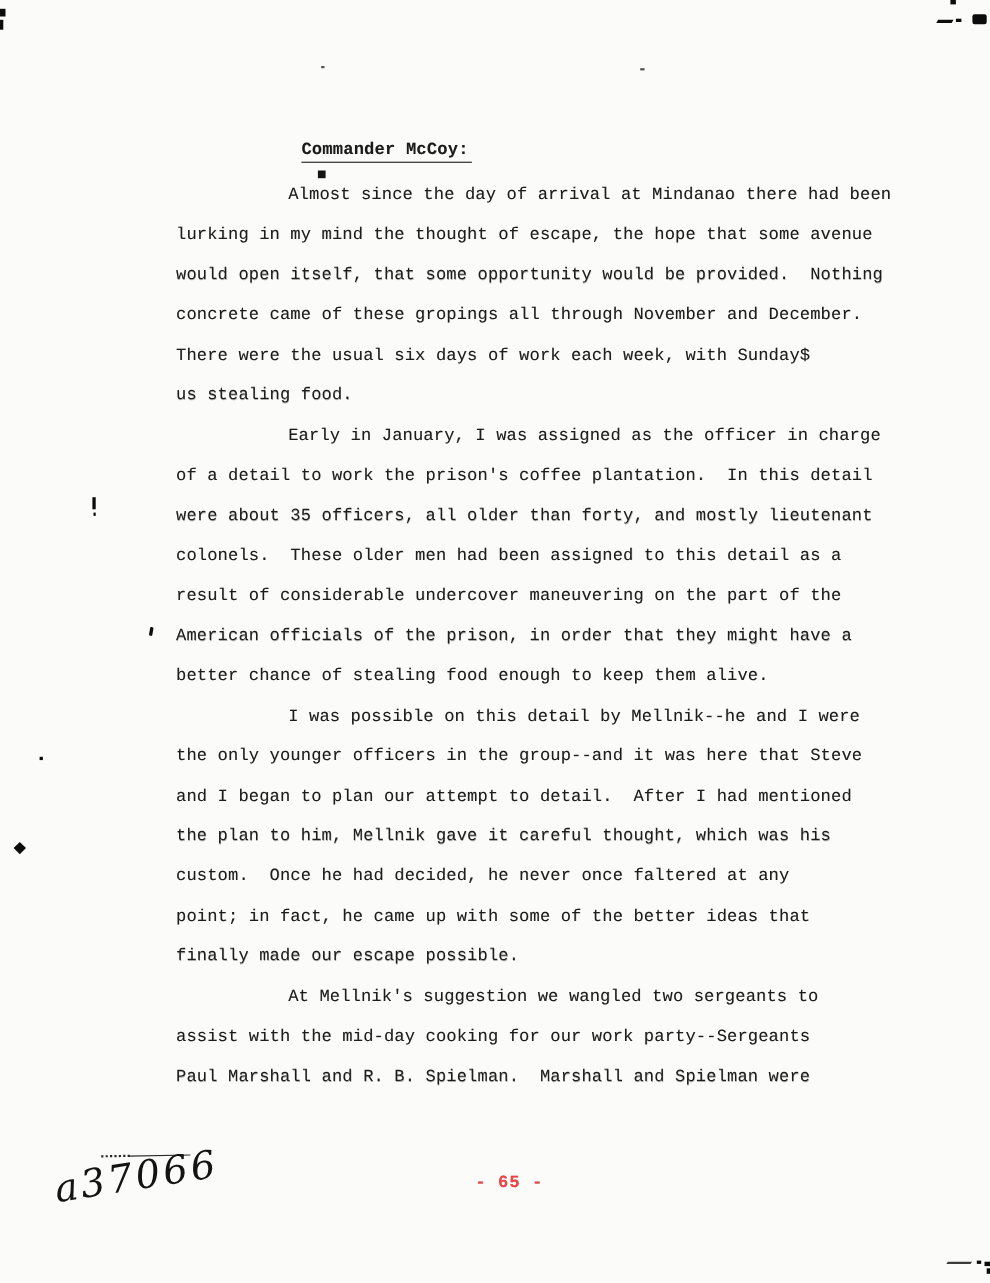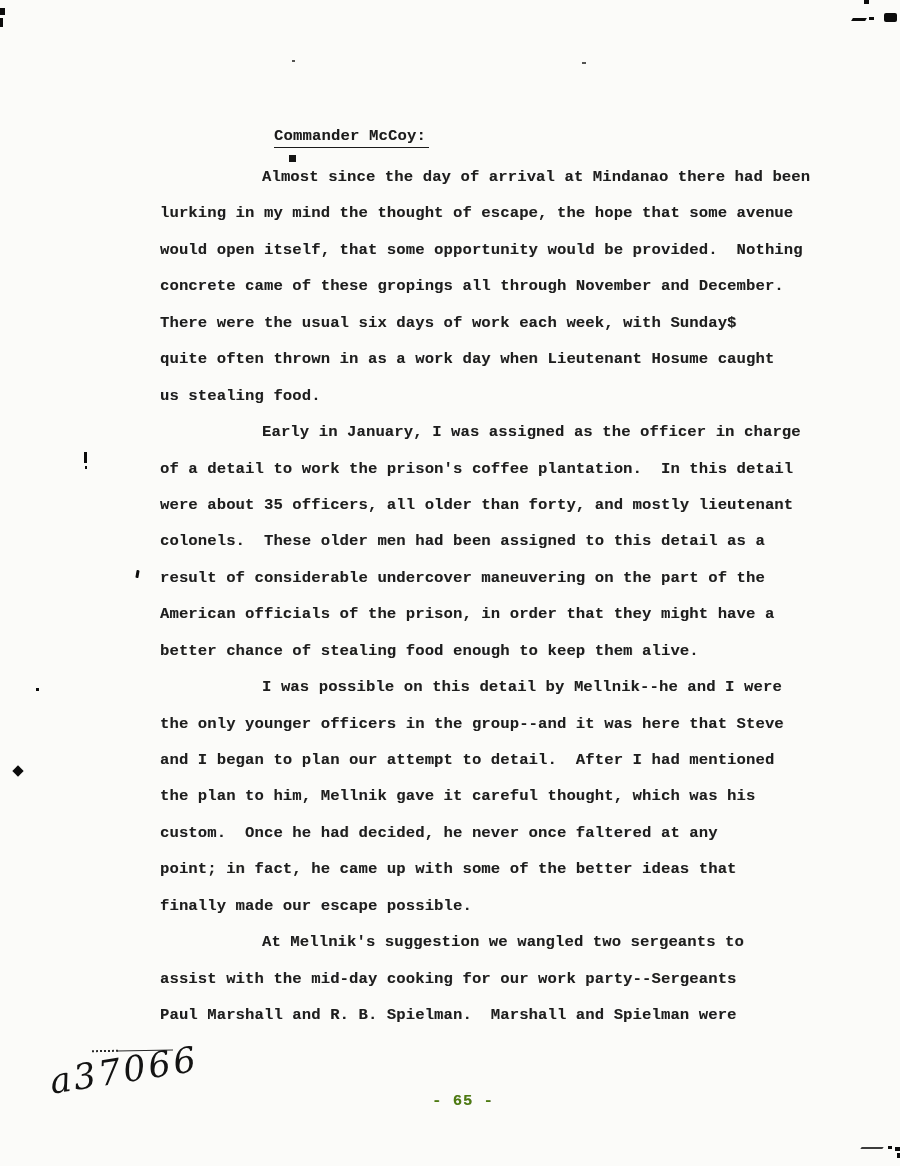--- a/index.html
+++ b/index.html
@@ -19,21 +19,21 @@
     border-bottom:1.6px solid #1b1b1b;
     padding-bottom:2px;padding-right:3px;
     text-shadow:0.3px 0.3px 0 rgba(25,25,25,0.35);
     margin-left:12px;
   }
   .body-text{
     position:absolute;left:160px;top:159px;width:680px;
   }
   .tline{
     display:block;height:36.45px;line-height:36.45px;
-    font-size:15.5px;font-weight:bold;color:#1d1d1d;
+    font-size:15.5px;font-weight:normal;color:#1d1d1d;
     white-space:pre;letter-spacing:0.15px;
     text-shadow:0.3px 0.3px 0 rgba(25,25,25,0.35);
   }
   .tline.indent{padding-left:102px;}
   .correction-mark{
     position:absolute;left:289px;top:155px;width:7px;height:7px;
     background:#141414;
   }
   
   .stamp-line-dotted{
@@ -44,23 +44,23 @@
     position:absolute;left:117px;top:1050px;width:56px;height:0;
     border-top:1.6px solid #2a2a2a;transform:rotate(-1deg);
   }
   .handwritten-stamp{
     position:absolute;left:50px;top:1062px;
     font-family:"DejaVu Serif", serif;font-style:italic;
     font-size:35px;color:#131313;letter-spacing:3px;
     transform:rotate(-9deg);transform-origin:left center;
   }
   .page-number{
-    position:absolute;left:403px;top:1092px;width:120px;
+    position:absolute;left:403px;top:1066px;width:120px;
     text-align:center;
-    font-size:15.5px;font-weight:bold;color:#4d7c0f;
+    font-size:15.5px;font-weight:bold;color:#ef4444;
     white-space:pre;letter-spacing:1px;
     text-shadow:0.3px 0.3px 0 rgba(25,25,25,0.35);
   }
   
   .art{position:absolute;background:#0c0c0c;}
   .a-tl1{left:0;top:8px;width:5px;height:7px;}
   .a-tl2{left:0;top:18px;width:3px;height:9px;}
   .a-tm{left:864px;top:0;width:5px;height:4px;}
   .a-trs1{left:852px;top:18px;width:14px;height:3px;transform:skewX(-30deg);}
   .a-trs2{left:869px;top:17px;width:5px;height:3px;}
@@ -85,21 +85,20 @@
   <div class="doc-heading">Commander McCoy:</div>
 
   <div class="correction-mark"></div>
 
   <div class="body-text">
     <span class="tline indent">Almost since the day of arrival at Mindanao there had been</span>
     <span class="tline">lurking in my mind the thought of escape, the hope that some avenue</span>
     <span class="tline">would open itself, that some opportunity would be provided.  Nothing</span>
     <span class="tline">concrete came of these gropings all through November and December.</span>
     <span class="tline">There were the usual six days of work each week, with Sunday$</span>
-    <span class="tline">quite often thrown in as a work day when Lieutenant Hosume caught</span>
     <span class="tline">us stealing food.</span>
     <span class="tline indent">Early in January, I was assigned as the officer in charge</span>
     <span class="tline">of a detail to work the prison's coffee plantation.  In this detail</span>
     <span class="tline">were about 35 officers, all older than forty, and mostly lieutenant</span>
     <span class="tline">colonels.  These older men had been assigned to this detail as a</span>
     <span class="tline">result of considerable undercover maneuvering on the part of the</span>
     <span class="tline">American officials of the prison, in order that they might have a</span>
     <span class="tline">better chance of stealing food enough to keep them alive.</span>
     <span class="tline indent">I was possible on this detail by Mellnik--he and I were</span>
     <span class="tline">the only younger officers in the group--and it was here that Steve</span>

